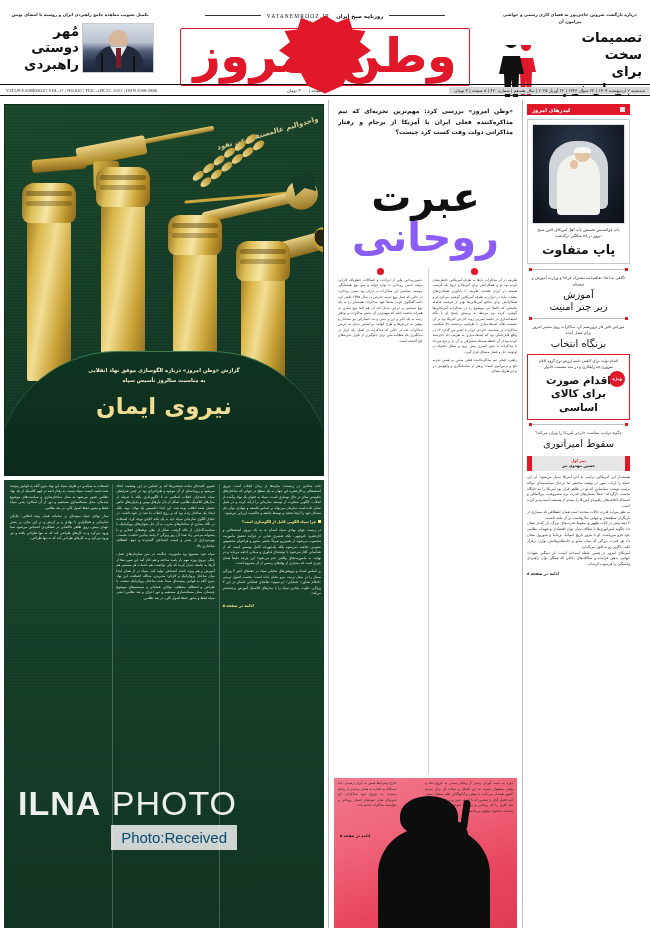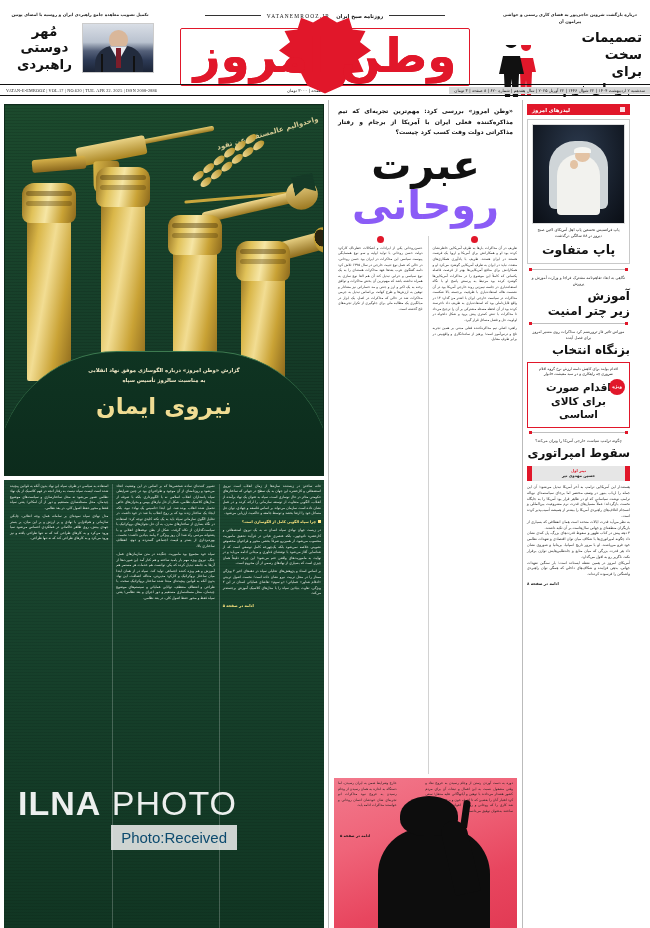--- a/index.html
+++ b/index.html
@@ -16,21 +16,21 @@
     position: absolute; left: 0; top: 0; width: 650px; height: 96px;
     display: flex; align-items: stretch; direction: rtl;
   }
   .mh-side { width: 160px; padding: 12px 6px 4px 6px; position: relative; }
   .mh-kicker {
     font-size: 4.2px; line-height: 1.55; color: #1a1a1a; text-align: center;
     letter-spacing: .1px; margin-bottom: 4px; font-weight: 600;
   }
   .mh-headline { font-size: 13.5px; font-weight: 900; color: #111; line-height: 1.25; }
   .mh-right .mh-headline { text-align: right; padding-right: 2px; }
-  .mh-left .mh-headline { text-align: center; padding-left: 4px; }
+  .mh-left .mh-headline { text-align: right; padding-left: 4px; }
   .mh-left { display: flex; flex-direction: column; }
   .mh-left-row { display: flex; align-items: flex-end; gap: 3px; }
   .mh-photo {
     width: 72px; height: 50px; flex: 0 0 72px;
     background: linear-gradient(180deg,#d9dee6 0%,#b9c2cf 38%,#55617a 56%,#2d3a55 76%,#1b2436 100%);
     position: relative; overflow: hidden; border: .5px solid #ccc;
   }
   .mh-photo::before { 
     content:""; position:absolute; left:26px; top:6px; width:19px; height:19px;
     background:#d9b79a; border-radius:50% 50% 46% 46%;
@@ -97,21 +97,21 @@
   .rail-photo .robe  { position:absolute; left:26%; top:30%; width:48%; height:62%; background:#f2f2ee; border-radius: 22px 22px 4px 4px; }
   .rail-photo .head  { position:absolute; left:46%; top:24%; width:17%; height:14%; background:#e3c3a4; border-radius:50%; }
   .rail-photo .cap   { position:absolute; left:45%; top:22%; width:19%; height:7%; background:#f6f6f2; border-radius:50% 50% 0 0; }
   .rail-photo .hand  { position:absolute; left:41%; top:36%; width:9%; height:9%; background:#e3c3a4; border-radius:50%; }
   .rail-caption { font-size: 3.9px; line-height: 1.5; color: #222; text-align: center; padding: 3px 1px 2px; }
   .rail-title { font-size: 12.5px; font-weight: 900; color: #111; text-align: center; line-height: 1.2; padding: 1px 0 2px; }
   .rail-sep { height: 0; border-top: .6px solid #bfbfbf; margin: 4px 2px; position: relative; }
   .rail-sep::before, .rail-sep::after { content:""; position:absolute; top:-2px; width:3px;height:3px;background:#e1172a; }
   .rail-sep::before { right:0; } .rail-sep::after { left:0; }
   .rail-kicker { font-size: 3.9px; line-height: 1.55; color: #333; text-align: center; padding: 1px 3px 2px; }
-  .rail-h2 { font-size: 12px; font-weight: 700; color:#111; line-height:1.25; }
+  .rail-h2 { font-size: 10px; font-weight: 400; color:#111; text-align:center; line-height:1.25; }
   .redbox {
     border: 1px solid #e1172a; padding: 4px 5px 5px; margin: 4px 0; position: relative;
   }
   .redbox .badge {
     position: absolute; right: 4px; top: 16px; width: 16px; height: 16px; border-radius: 50%;
     background: #e1172a; color: #fff; font-size: 4.4px; font-weight: 800;
     display: flex; align-items: center; justify-content: center; line-height: 1;
   }
   .redbox .rb-kicker { font-size: 3.7px; line-height: 1.5; color: #222; text-align: center; margin-bottom: 3px; }
   .redbox .rb-title { font-size: 10.5px; font-weight: 900; color: #111; text-align: center; line-height: 1.3; }
@@ -121,21 +121,21 @@
   .author-bar .cap-l, .author-bar .cap-r { width: 5px; background: #e1172a; }
   .author-bar .ab-mid { flex: 1; background: #e6e6e6; display: flex; flex-direction: column; align-items: center; justify-content: center; }
   .ab-label { font-size: 3.8px; color: #e1172a; font-weight: 800; line-height: 1.2; }
   .ab-name { font-size: 3.9px; color: #222; font-weight: 700; line-height: 1.3; }
   .rail-body { font-size: 3.6px; line-height: 1.62; color: #1d1d1d; text-align: justify; }
   .rail-cont { font-size: 3.9px; font-weight: 800; color: #111; text-align: left; padding-top: 3px; }
 
   
   .midcol { width: 194px; flex: 0 0 194px; padding: 4px 5px 0 5px; border-left: .6px solid #bbb; display:flex; flex-direction:column;}
   .lede { font-size: 6.1px; line-height: 1.75; color: #111; font-weight: 700; text-align: justify; padding: 2px 4px 6px; }
-  .big-title-wrap { text-align: center; padding: 2px 0 10px; }
+  .big-title-wrap { text-align: center; padding: 2px 0 10px; margin-top: 32px; }
   .big-black { font-size: 40px; font-weight: 900; color: #111; line-height: .98; letter-spacing: -1px; }
   .big-red { font-size: 40px; font-weight: 900; color: #8b5cf6; line-height: 1.02; letter-spacing: -1px; }
   .mid-cols { display: flex; gap: 5px; direction: rtl; flex: 1; }
   .mc { flex: 1; border-left: .5px solid #d2d2d2; padding-left: 4px; }
   .mc:last-child { border-left: none; }
   .col-dot { width: 7px; height: 7px; border-radius: 50%; background: #e1172a; margin: 0 auto 3px; }
   .txt { font-size: 3.45px; line-height: 1.6; color: #1b1b1b; text-align: justify; }
   .txt p { margin-bottom: 3px; }
 
   

